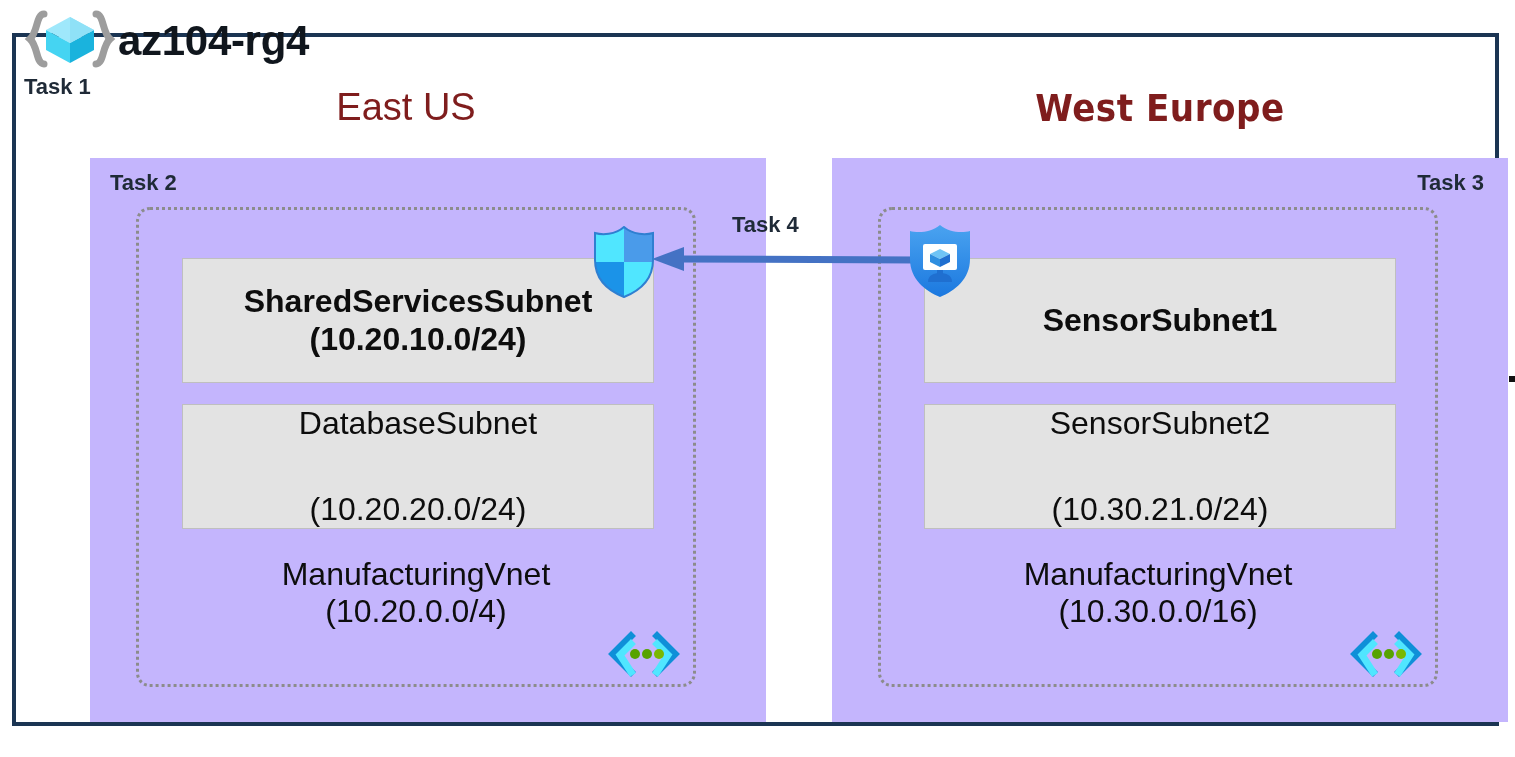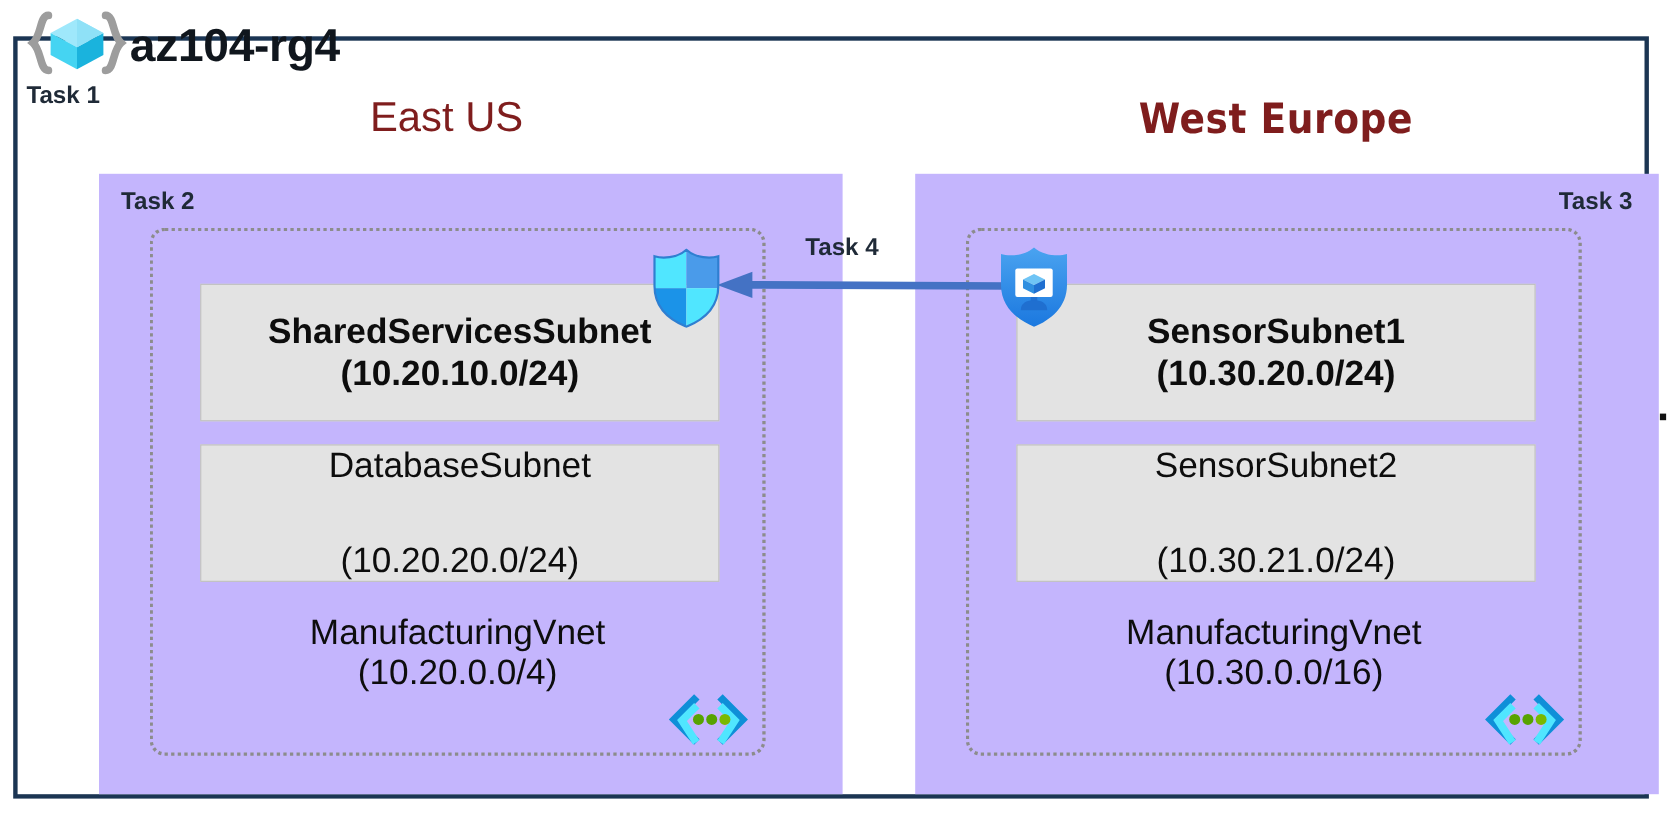--- a/index.html
+++ b/index.html
@@ -282,21 +282,20 @@
   </div>
 
   <div class="region-box west">
 
     <div class="task-tag right">Task 3</div>
 
     <div class="vnet-box west">
 
       <div class="subnet one">
         <div class="subnet-name">SensorSubnet1</div>
-        <div class="subnet-cidr">(10.30.20.0/24)</div>
       </div>
 
       <div class="subnet two">
         <div class="subnet-name">SensorSubnet2</div>
         <div class="subnet-cidr">(10.30.21.0/24)</div>
       </div>
 
       <div class="vnet-caption">
         <div class="vnet-name">ManufacturingVnet</div>
         <div class="vnet-cidr">(10.30.0.0/16)</div>

